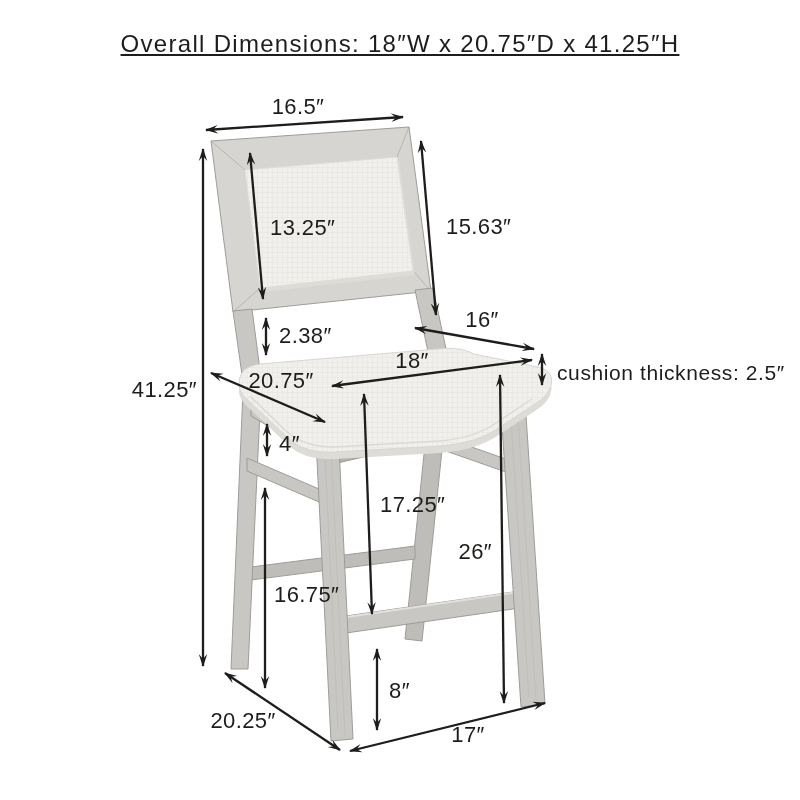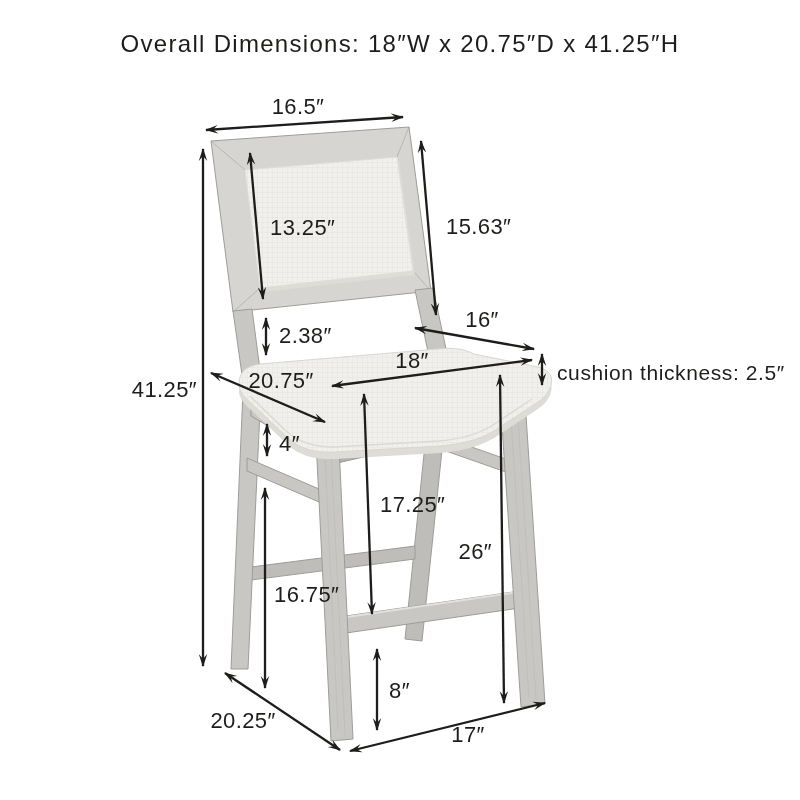--- a/index.html
+++ b/index.html
@@ -4,21 +4,21 @@
 <style>
   :root{
     --ink:#1d1d1b; --wood-light:#d7d5d1; --wood-mid:#c9c7c3; --wood-back:#bfbdb9;
     --wood-dark:#b3b1ad; --wood-edge:#9e9c98; --fabric:#f1f0ec; --fabric-shade:#dedcd7;
     --background:#ffffff;
   }
   html,body{margin:0;padding:0;}
   body{width:800px;height:800px;background:var(--background);position:relative;overflow:hidden;
        font-family:"Liberation Sans",sans-serif;}
   .title{position:absolute;top:30px;left:0;right:0;text-align:center;
-         font-size:24px;letter-spacing:1.3px;color:var(--ink);white-space:nowrap;}
+         font-size:24px;letter-spacing:1.3px;color:var(--ink);white-space:nowrap;text-decoration:underline;}
   svg{position:absolute;top:0;left:0;}
   .wood{stroke:var(--wood-edge);stroke-width:1;stroke-linejoin:round;}
   .dim{stroke:var(--ink);stroke-width:2.3;marker-start:url(#ah);marker-end:url(#ah);}
   .lbl{font-family:"Liberation Sans",sans-serif;font-size:22px;fill:var(--ink);letter-spacing:0.4px;}
   .lbl-small{font-size:21px;letter-spacing:0.6px;}
   .grain{stroke:#bab8b4;stroke-width:1;opacity:.55;}
   .seam{fill:none;stroke:#dcdad6;stroke-width:1.5;}
   .bevel{stroke:var(--wood-edge);stroke-width:.8;opacity:.7;}
 </style>
 </head>

